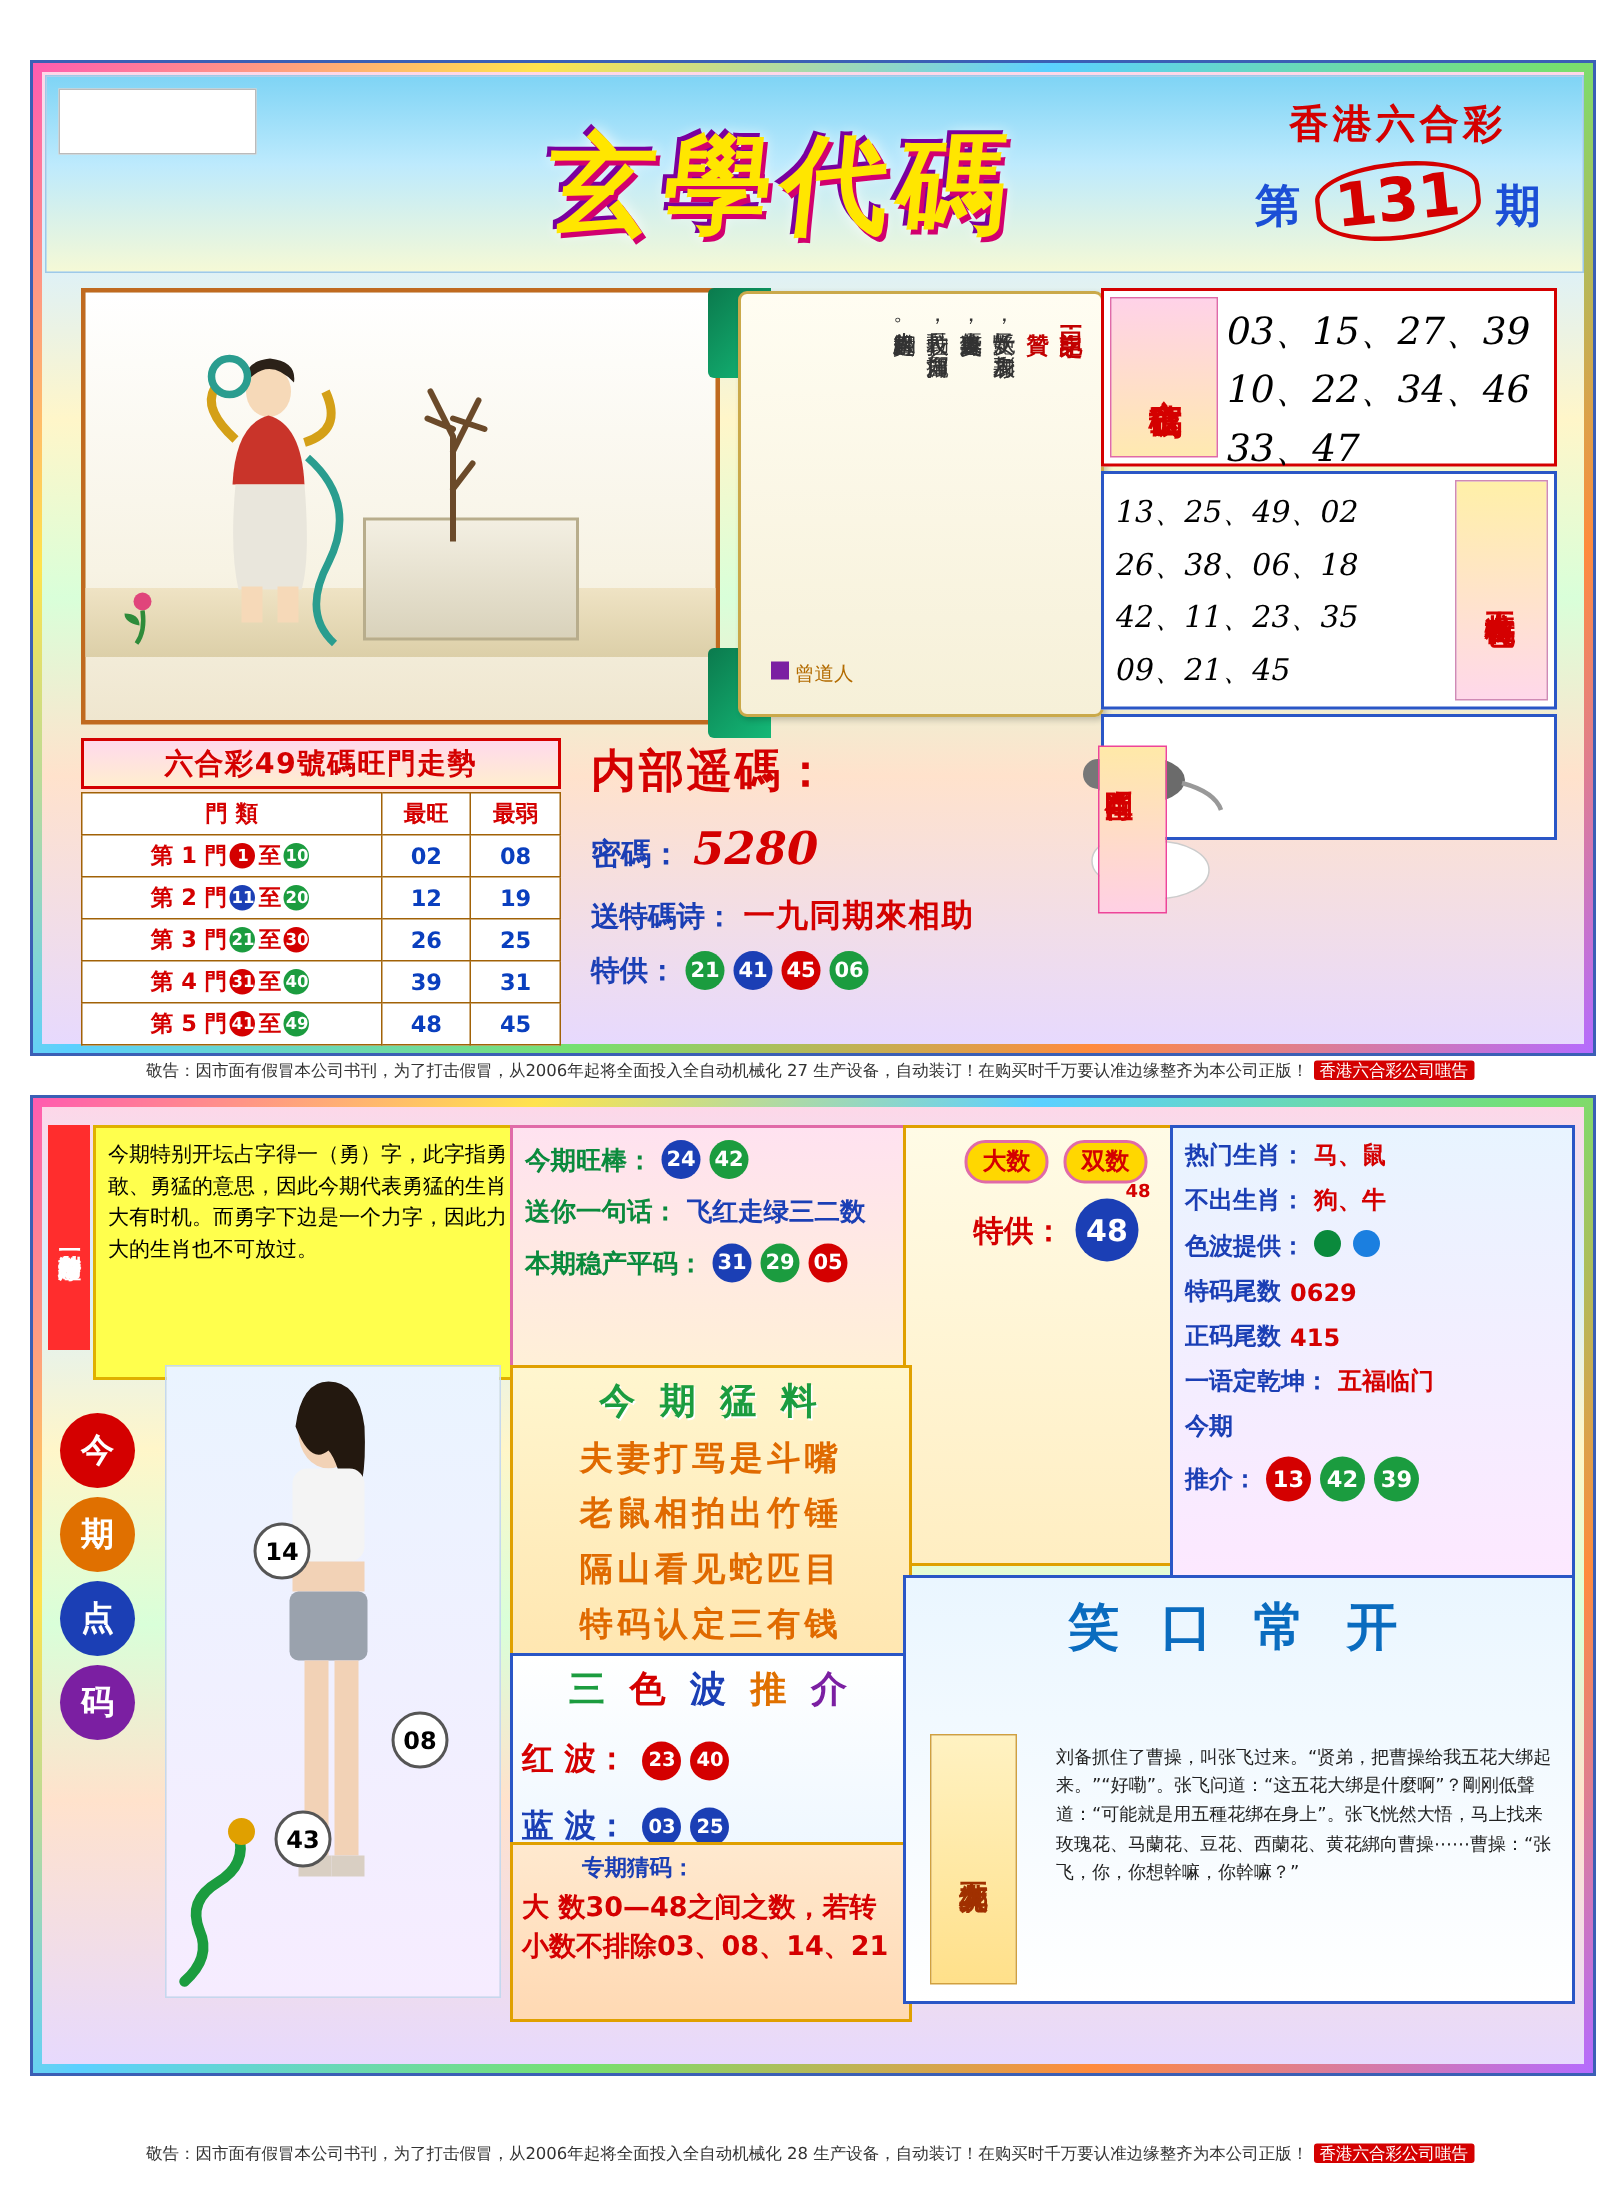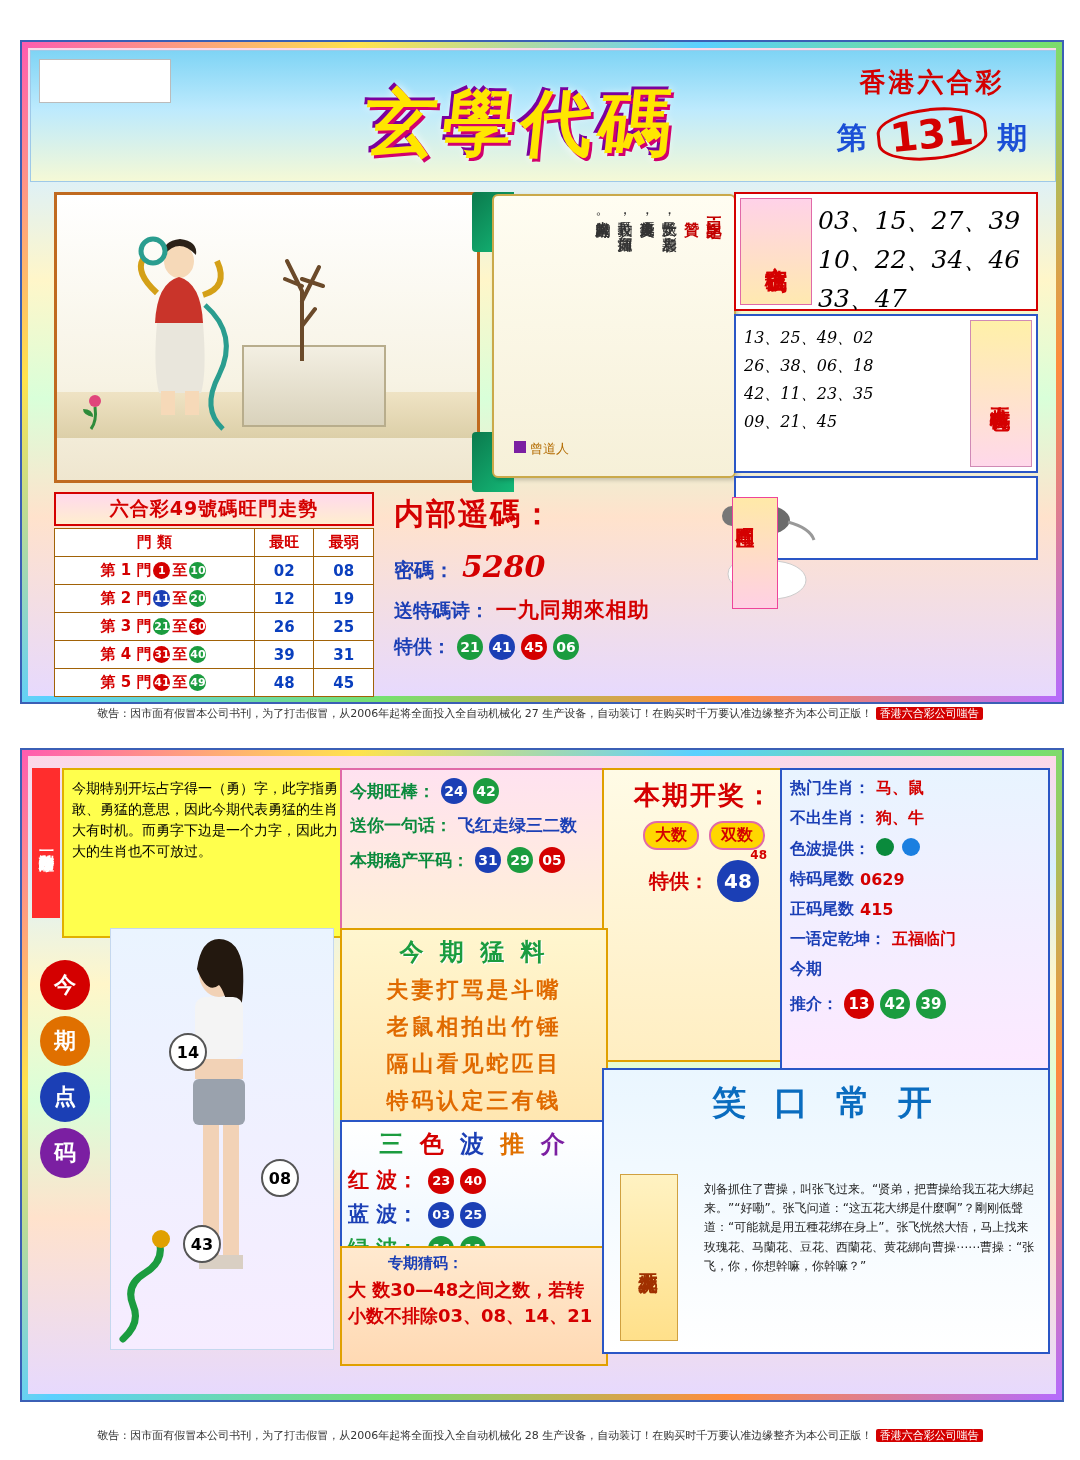--- a/index.html
+++ b/index.html
@@ -14,21 +14,21 @@
     background:
       linear-gradient(180deg,#ffd6e7 0%,#d8f0ff 18%,#fff6c9 36%,#d9ffd9 54%,#ffe2cc 72%,#e6d9ff 100%);
   }
   .frame-border{position:absolute;inset:0;border:6px solid transparent;
     background:linear-gradient(135deg,#ff5bb0,#ffe34d,#5bd0ff,#76e06f,#ff8b3d,#b46bff) border-box;
     -webkit-mask:linear-gradient(#fff 0 0) padding-box,linear-gradient(#fff 0 0);
     -webkit-mask-composite:xor;mask-composite:exclude;}
 
   
   #sheet1{top:40px;height:660px;}
-  #sheet2{top:748px;height:650px;}
+  #sheet2{top:730px;height:650px;}
 
   .hdr-band{position:absolute;left:8px;top:8px;width:1024px;height:130px;
      background:linear-gradient(180deg,#7fd4f5 0%,#bdeafd 45%,#f5f9d6 100%);
      border:1px solid #9ec9e8;}
   .hdr-title{position:absolute;left:210px;top:18px;width:560px;height:110px;
      display:flex;align-items:center;justify-content:center;
      font-family:"DejaVu Serif","Liberation Serif",serif;
      font-size:72px;font-weight:bold;color:#ffe600;
      text-shadow:3px 3px 0 #d2006e,-3px -3px 0 #7b009e,0 0 10px #fff;
      letter-spacing:6px;transform:skewX(-6deg);}
@@ -70,21 +70,21 @@
   .np1{position:absolute;right:24px;top:150px;width:300px;height:115px;border:2px solid #d40000;background:#fff;}
   .np1 .lbl{position:absolute;left:4px;top:4px;width:70px;height:105px;
       background:linear-gradient(180deg,#ffd2e8,#ffe9b0);border:1px solid #e06aa8;
       display:flex;align-items:center;justify-content:center;}
   .np1 .lbl span{writing-mode:vertical-rl;text-orientation:upright;font-size:22px;font-weight:bold;color:#d40000;letter-spacing:2px;}
   .np1 .nums{position:absolute;left:82px;top:8px;right:6px;bottom:4px;
       font-family:"DejaVu Serif","Liberation Serif",serif;font-style:italic;font-size:25px;color:#000;line-height:1.55;}
 
   .np2{position:absolute;right:24px;top:272px;width:300px;height:155px;border:2px solid #2a56c6;background:#fff;}
   .np2 .nums{position:absolute;left:8px;top:8px;right:72px;bottom:4px;
-      font-family:"DejaVu Serif","Liberation Serif",serif;font-style:italic;font-size:16px;color:#000;line-height:1.75;}
+      font-family:"DejaVu Serif","Liberation Serif",serif;font-style:italic;font-size:20px;color:#000;line-height:1.75;}
   .np2 .lbl{position:absolute;right:4px;top:4px;width:60px;bottom:4px;
       background:linear-gradient(180deg,#fff0a8,#ffd8ea);border:1px solid #d08ab5;
       display:flex;align-items:center;justify-content:center;}
   .np2 .lbl span{writing-mode:vertical-rl;text-orientation:upright;font-size:20px;font-weight:bold;color:#d40000;letter-spacing:1px;}
 
   .np3{position:absolute;right:24px;top:434px;width:300px;height:80px;border:2px solid #2a56c6;background:#fff;}
 
   
   .tbl-wrap{position:absolute;left:32px;top:450px;width:320px;}
   .tbl-title{height:30px;background:linear-gradient(180deg,#ffd9ec,#ffeecf);
@@ -151,21 +151,21 @@
 
   .b-girl{position:absolute;left:88px;top:178px;width:222px;height:420px;
      background:linear-gradient(180deg,#eaf4ff,#f6ecff);border:1px solid #c5d8ee;}
   .b-left-label{position:absolute;left:18px;top:210px;width:52px;height:230px;}
   .b-left-label div{width:50px;height:50px;border-radius:50%;margin-bottom:6px;
      display:flex;align-items:center;justify-content:center;font-size:22px;font-weight:bold;color:#fff;}
 
   .b-wave{position:absolute;left:318px;top:370px;width:252px;height:120px;
      background:linear-gradient(180deg,#fff,#eef7ff);border:2px solid #2a56c6;padding:6px;}
   .b-wave .ttl{font-size:24px;font-weight:bold;text-align:center;letter-spacing:4px;}
-  .b-wave .wrow{display:flex;align-items:center;gap:10px;margin-top:6px;font-size:21px;font-weight:bold;}
+  .b-wave .wrow{display:flex;align-items:center;gap:10px;margin-top:16px;font-size:21px;font-weight:bold;}
 
   .b-guess{position:absolute;left:318px;top:496px;width:252px;height:104px;
      background:linear-gradient(180deg,#ffe9cf,#ffd9b3);border:2px solid #e0a000;padding:6px;}
   .b-guess .ttl{font-size:15px;font-weight:bold;color:#1b3fb5;margin-left:40px;}
   .b-guess .txt{font-size:18px;font-weight:bold;color:#d40000;line-height:1.45;margin-top:4px;}
 
   .b-joke{position:absolute;left:580px;top:318px;right:12px;height:282px;
      background:linear-gradient(180deg,#eaf6ff,#ffffff);border:2px solid #2a56c6;}
   .b-joke .ttl{font-size:34px;font-weight:bold;color:#0a6cbf;text-align:center;letter-spacing:8px;margin-top:10px;
      font-family:"DejaVu Serif","Liberation Serif",serif;}
@@ -353,21 +353,20 @@
         <span class="lab">送你一句话：</span>
         <span class="blue">飞红走绿三二数</span>
       </div>
       <div class="b-row">
         <span class="lab">本期稳产平码：</span>
         <span id="stable-balls"><span class="ball" style="width: 26px; height: 26px; background: rgb(27, 63, 181); font-size: 14px; margin-right: 6px;">31</span><span class="ball" style="width: 26px; height: 26px; background: rgb(27, 156, 63); font-size: 14px; margin-right: 6px;">29</span><span class="ball" style="width: 26px; height: 26px; background: rgb(212, 0, 0); font-size: 14px; margin-right: 6px;">05</span></span>
       </div>
     </div>
 
     <div class="b-open">
-      <div class="ttl">本期开奖：</div>
       <div class="tag2">
         <span>大数</span>
         <span>双数</span>
       </div>
       <div class="sp">
         <span>特供：</span>
         <span style="position:relative;">
           <span class="ball" style="width:42px;height:42px;background:#1b3fb5;font-size:20px;">48</span>
           <span style="position:absolute;right:-8px;top:-12px;font-size:12px;color:#d40000;">48</span>
         </span>

